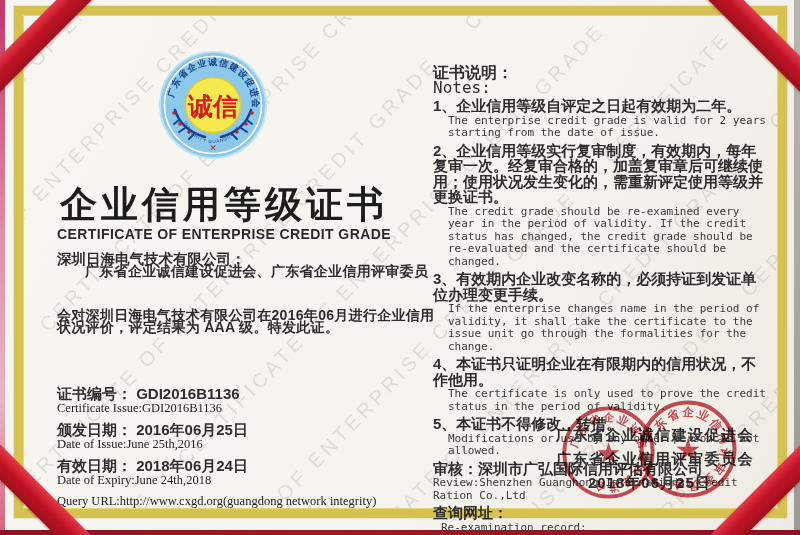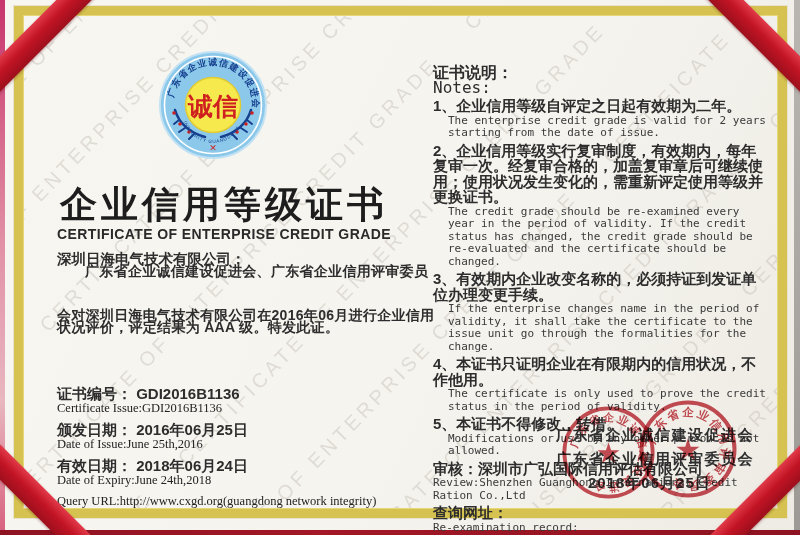--- a/index.html
+++ b/index.html
@@ -169,21 +169,21 @@
     <div class="n-cn">3、有效期内企业改变名称的，必须持证到发证单位办理变更手续。</div>
     <div class="n-en">If the enterprise changes name in the period of validity, it shall take the certificate to the issue unit go through the formalities for the change.</div>
     <div class="n-cn">4、本证书只证明企业在有限期内的信用状况，不作他用。</div>
     <div class="n-en">The certificate is only used to prove the credit status in the period of validity.</div>
     <div class="n-cn">5、本证书不得修改，转借。</div>
     <div class="n-en">Modifications or use by any other person is not allowed.</div>
 
     <div class="n-cn rev">审核：深圳市广弘国际信用评估有限公司</div>
     <div class="n-en" style="margin-left:0">Review:Shenzhen Guanghong International Credit Ration Co.,Ltd</div>
     <div class="n-cn rev">查询网址：</div>
-    <div class="n-en" style="margin-left:0">Re-examination record:</div>
+    <div class="n-en" style="margin-left:8px">Re-examination record:</div>
   </div>
 
   <div id="sig-org1" class="sig">广东省企业诚信建设促进会</div>
   <div id="sig-org2" class="sig">广东省企业信用评审委员会</div>
   <div id="sig-date" class="sig">2018年06月25日</div>
 
   <svg id="seal-1" class="seal" viewBox="0 0 100 100">
     <defs>
         <path id="sealArc1" d="M50,50 m-33,0 a33,33 0 1,1 66,0 a33,33 0 1,1 -66,0"></path>
       </defs>

